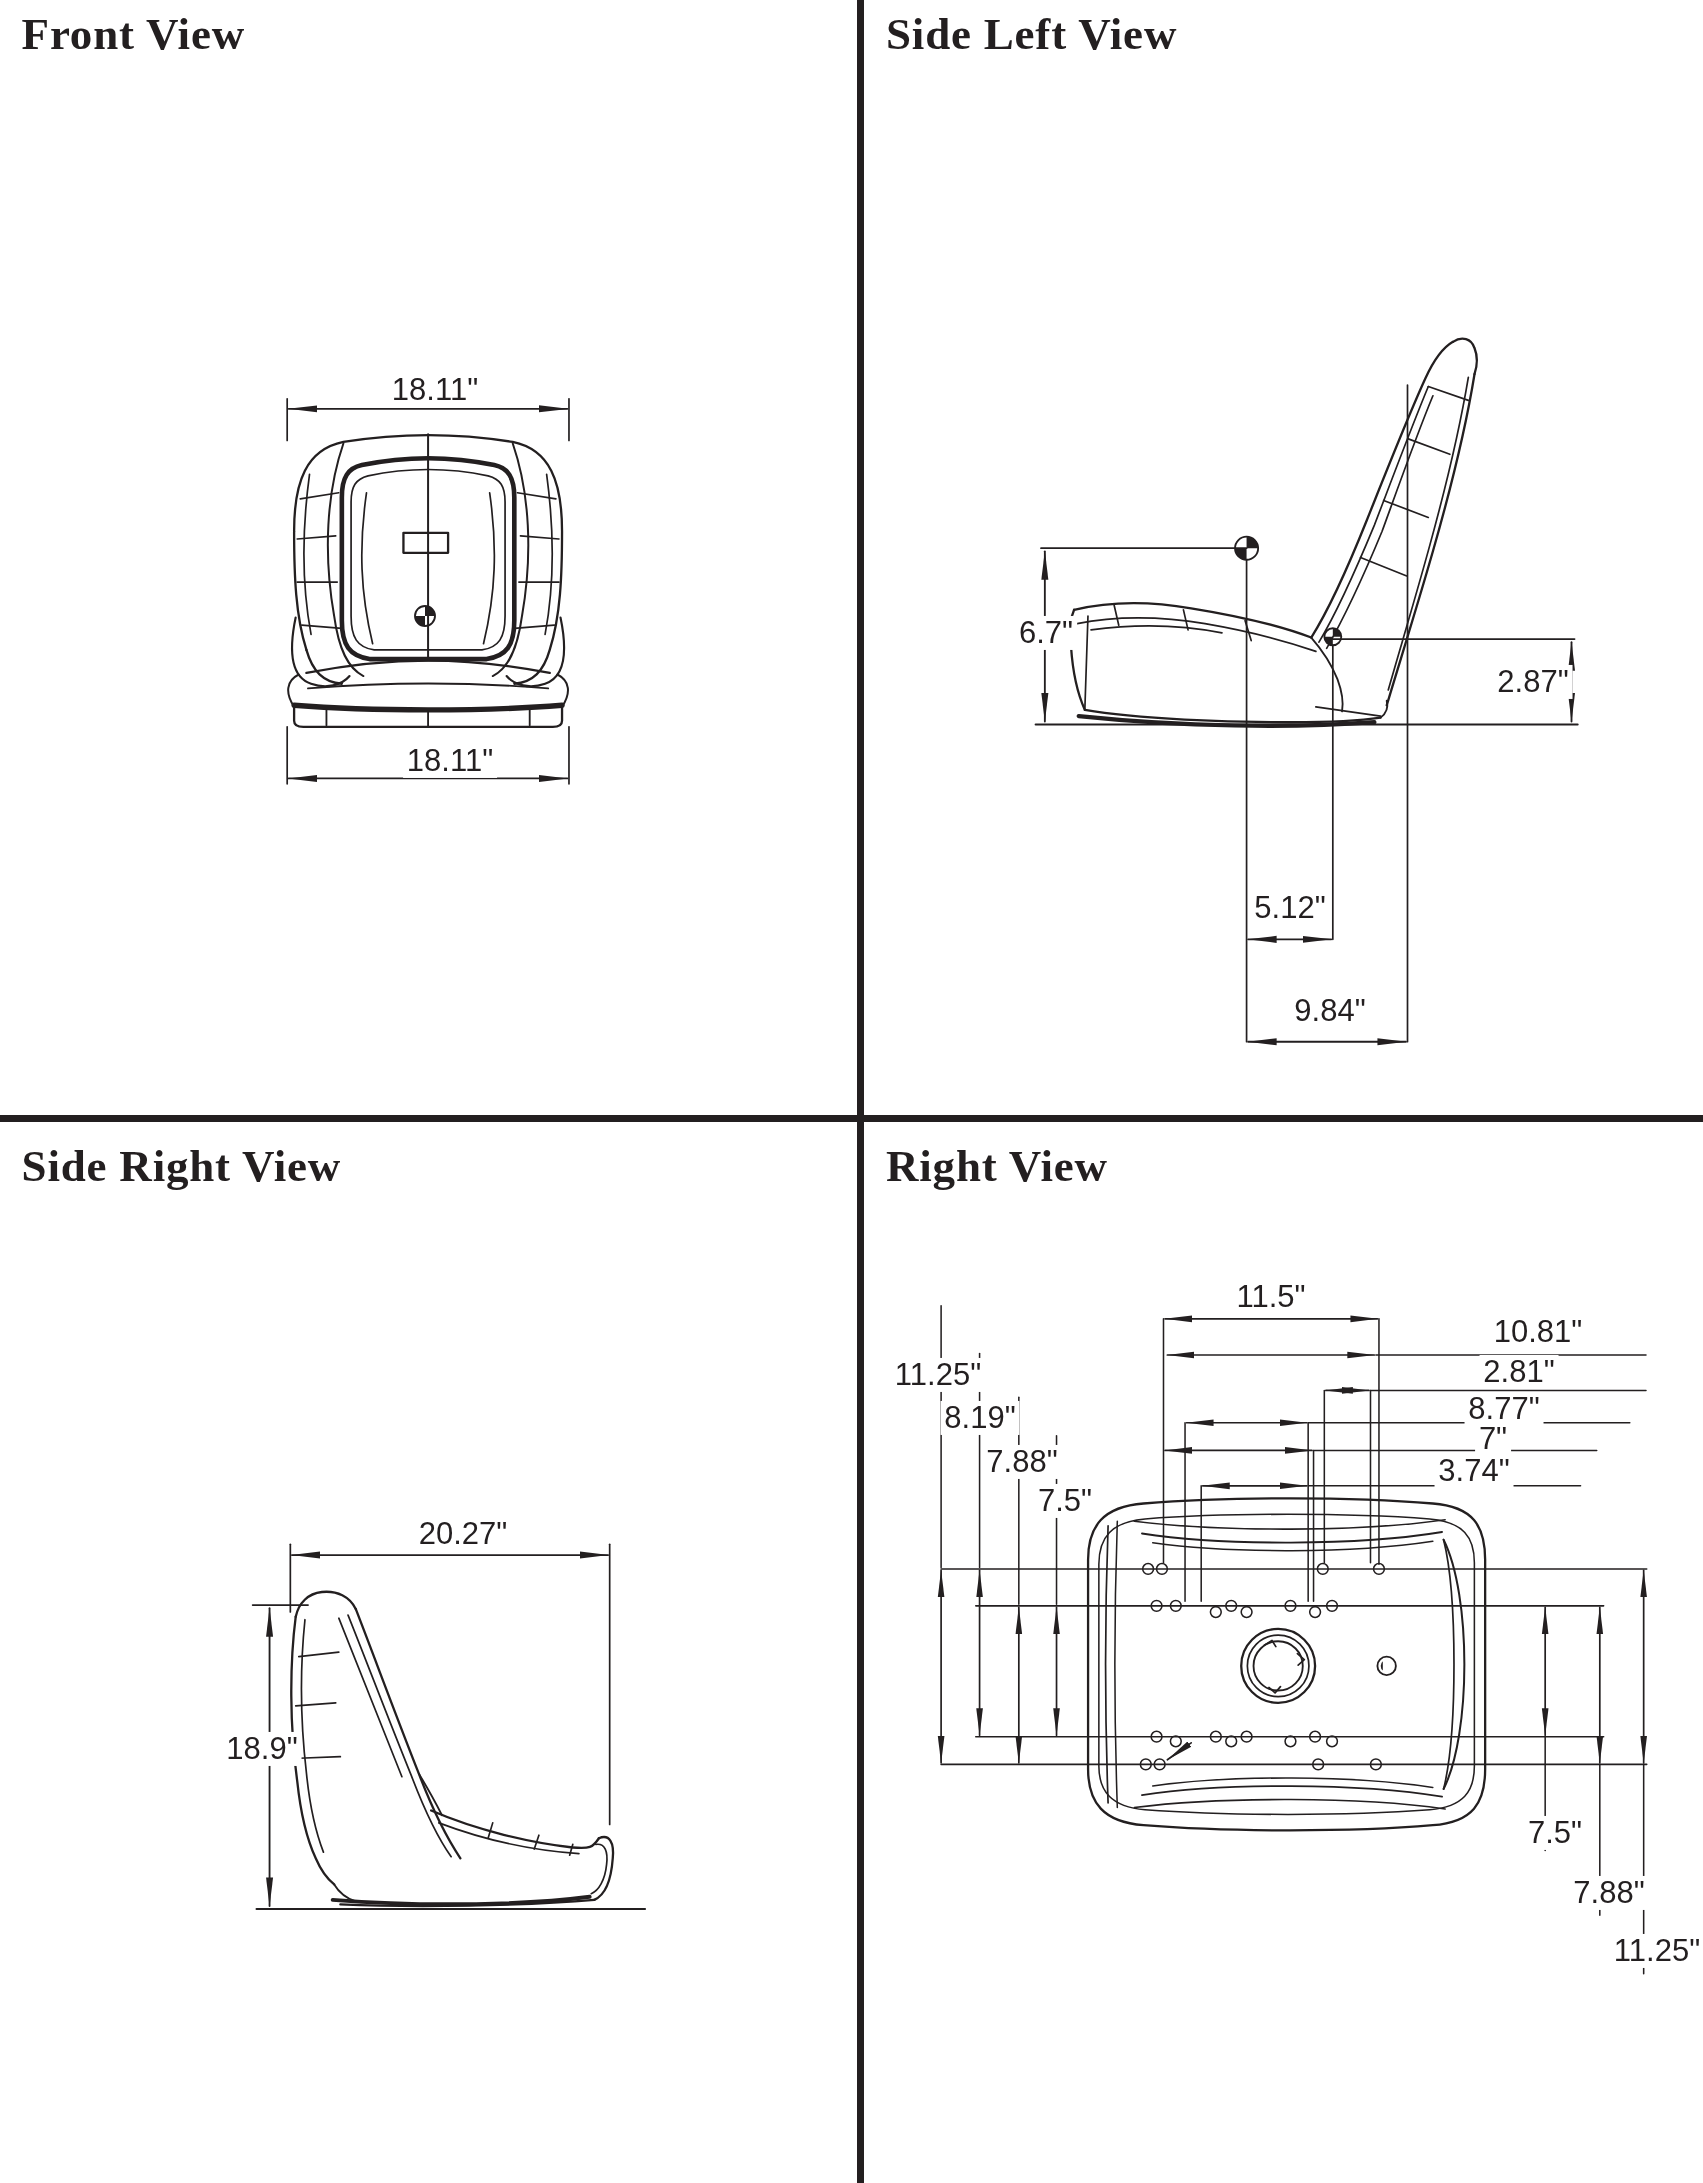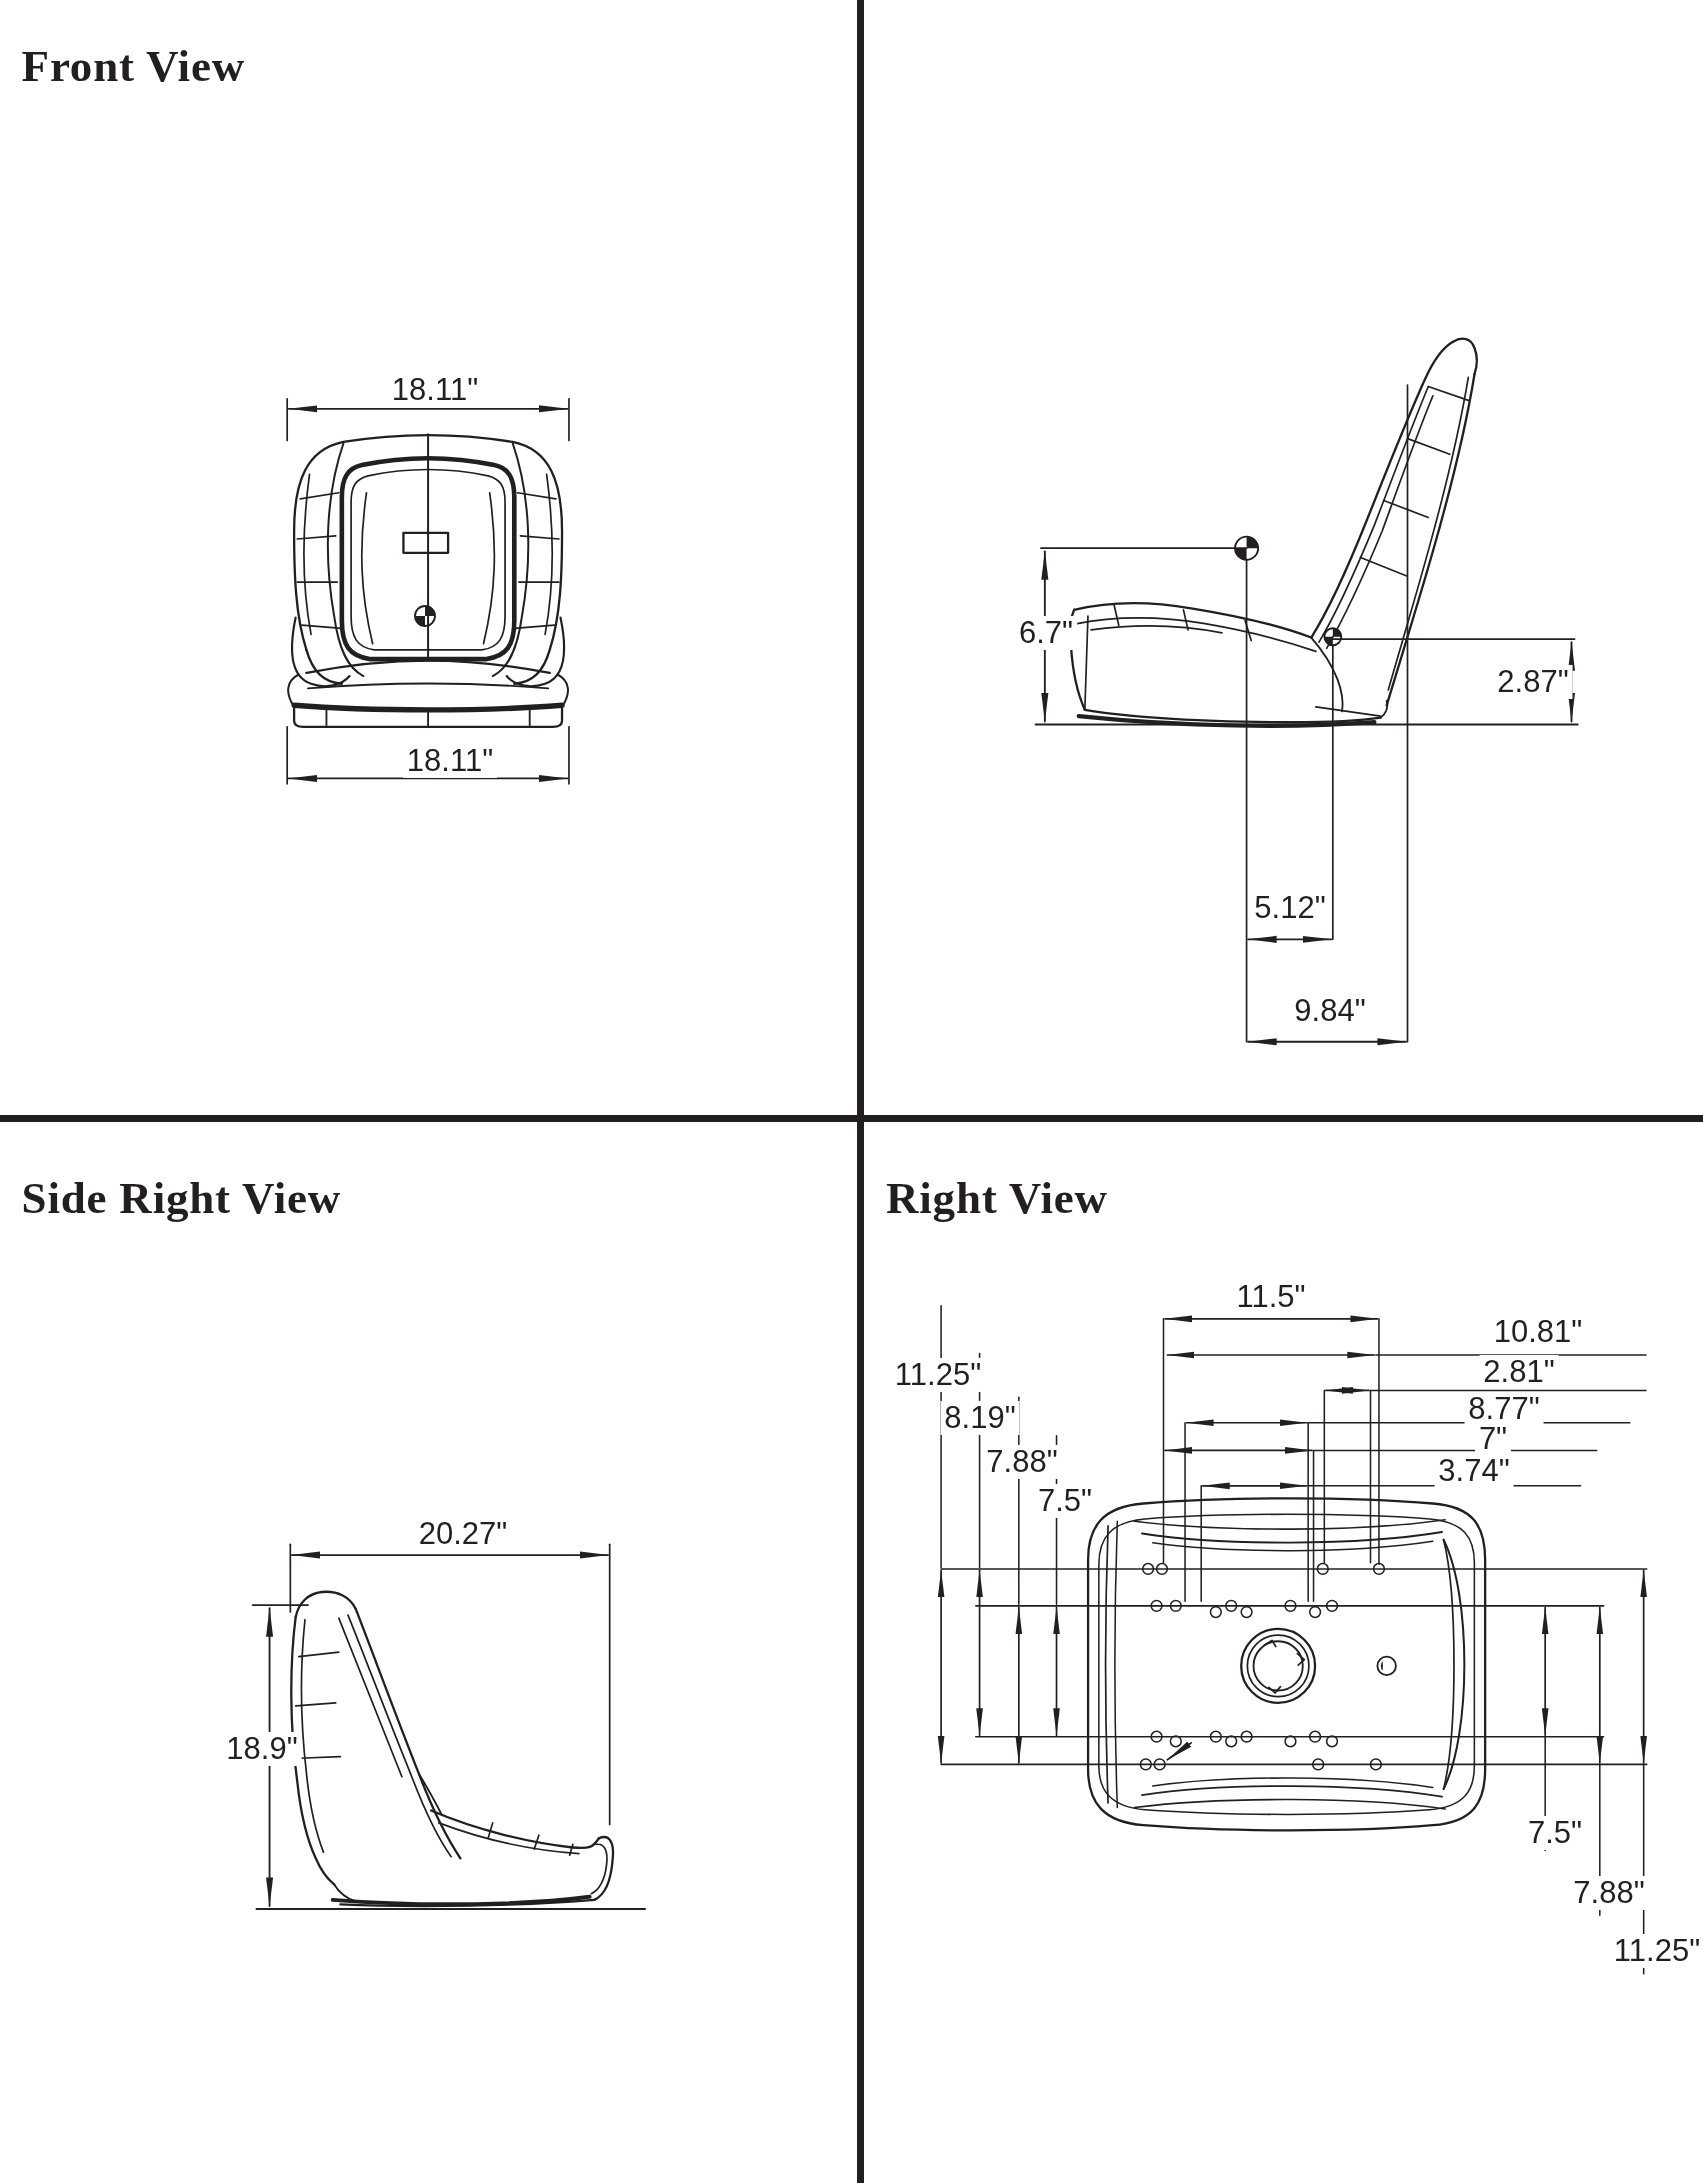--- a/index.html
+++ b/index.html
@@ -4,21 +4,21 @@
 <style>
   html,body{margin:0;padding:0;background:#fff;}
   #page{position:relative;width:1704px;height:2183px;background:#fff;overflow:hidden;
         font-family:"Liberation Sans",sans-serif;color:#231f20;}
   .quad{position:absolute;overflow:visible;}
   #q-front{left:0;top:0;width:860px;height:1118px;}
   #q-side-left{left:860px;top:0;width:844px;height:1118px;}
   #q-side-right{left:0;top:1118px;width:860px;height:1065px;text-align:right;}
   #q-bottom{left:860px;top:1118px;width:844px;height:1065px;}
   .view-title{position:absolute;font-family:"Liberation Serif",serif;font-weight:bold;
-              font-size:45px;letter-spacing:0.8px;color:#231f20;z-index:4;white-space:nowrap;margin-top:32px;}
+              font-size:45px;letter-spacing:0.8px;color:#231f20;z-index:4;white-space:nowrap;}
   .dim-label{position:absolute;transform:translate(-50%,-50%);background:#ffffff;
              font-family:"Liberation Sans",sans-serif;font-size:31px;color:#231f20;
              padding:0 3.8px;white-space:nowrap;z-index:3;line-height:1.1;}
   .divider{position:absolute;background:#231f20;z-index:5;}
   #divider-v{left:857px;top:0;width:7px;height:2183px;}
   #divider-h{left:0;top:1115px;width:1704px;height:7px;}
   svg{position:absolute;left:0;top:0;z-index:1;}
   svg line,svg path,svg circle,svg rect{stroke:#231f20;fill:none;stroke-linecap:round;stroke-linejoin:round;}
   svg .fill{fill:#231f20;stroke:none;}
 </style>
@@ -76,20 +76,21 @@
         <path d="M424,922 L424,942 M556,924 L556,944 M688,922 L688,942" stroke-width="2.4"></path>
         <path d="M382,918 C370,900 372,884 388,876 M730,918 C742,900 740,884 724,876" stroke-width="2.6"></path>
       </g>
     </svg>
 
     <div class="dim-label" style="left:435px;top:390px;">18.11"</div>
     <div class="dim-label" style="left:450px;top:761px;">18.11"</div>
   </div>
 
   <div class="quad" id="q-side-left">
+    <div class="view-title" style="left:26px;top:7.7px;">Side Left View</div>
 
     <svg width="844" height="1118" viewBox="0 0 1096 1452">
       <defs>
         <marker id="ah-l" viewBox="0 0 40 12" refX="39" refY="6" markerWidth="38" markerHeight="11.4" orient="auto-start-reverse" markerUnits="userSpaceOnUse">
           <path d="M40,6 L0,1.2 L0,10.8 Z" class="fill"></path>
         </marker>
       </defs>
 
       <g>
         <path d="M278,792 C320,782 372,780 430,790 C492,800 544,812 586,828" stroke-width="3"></path>

